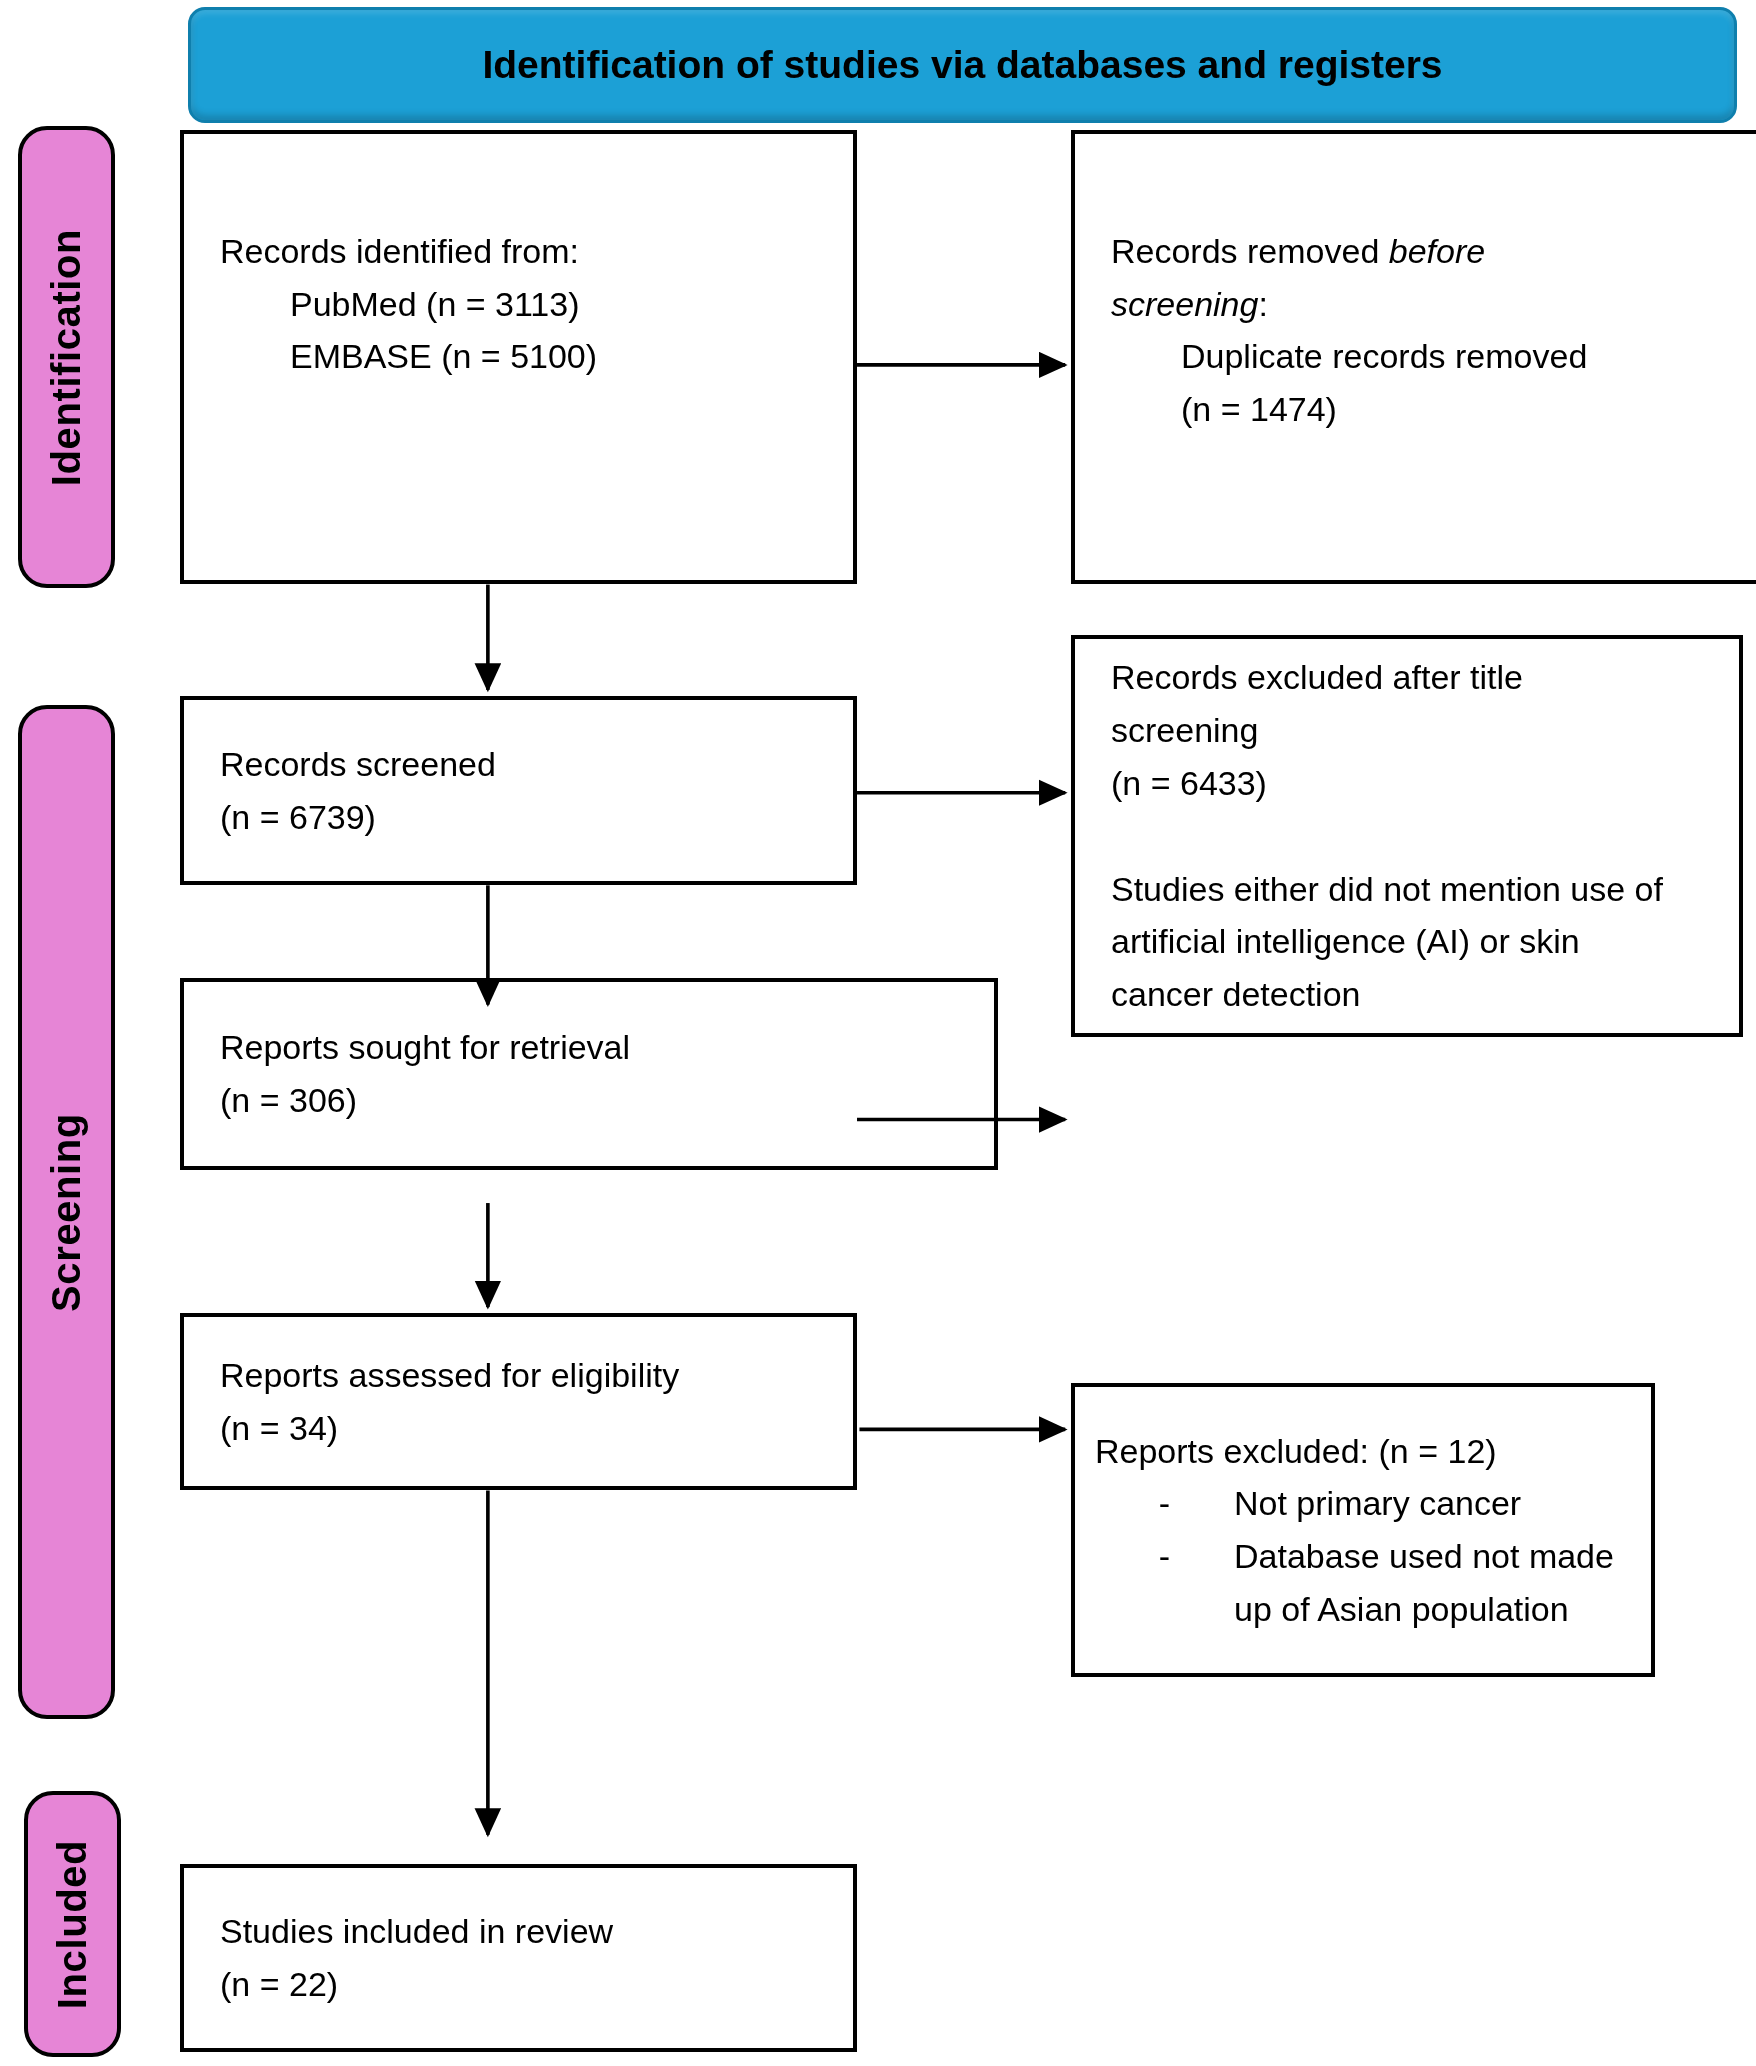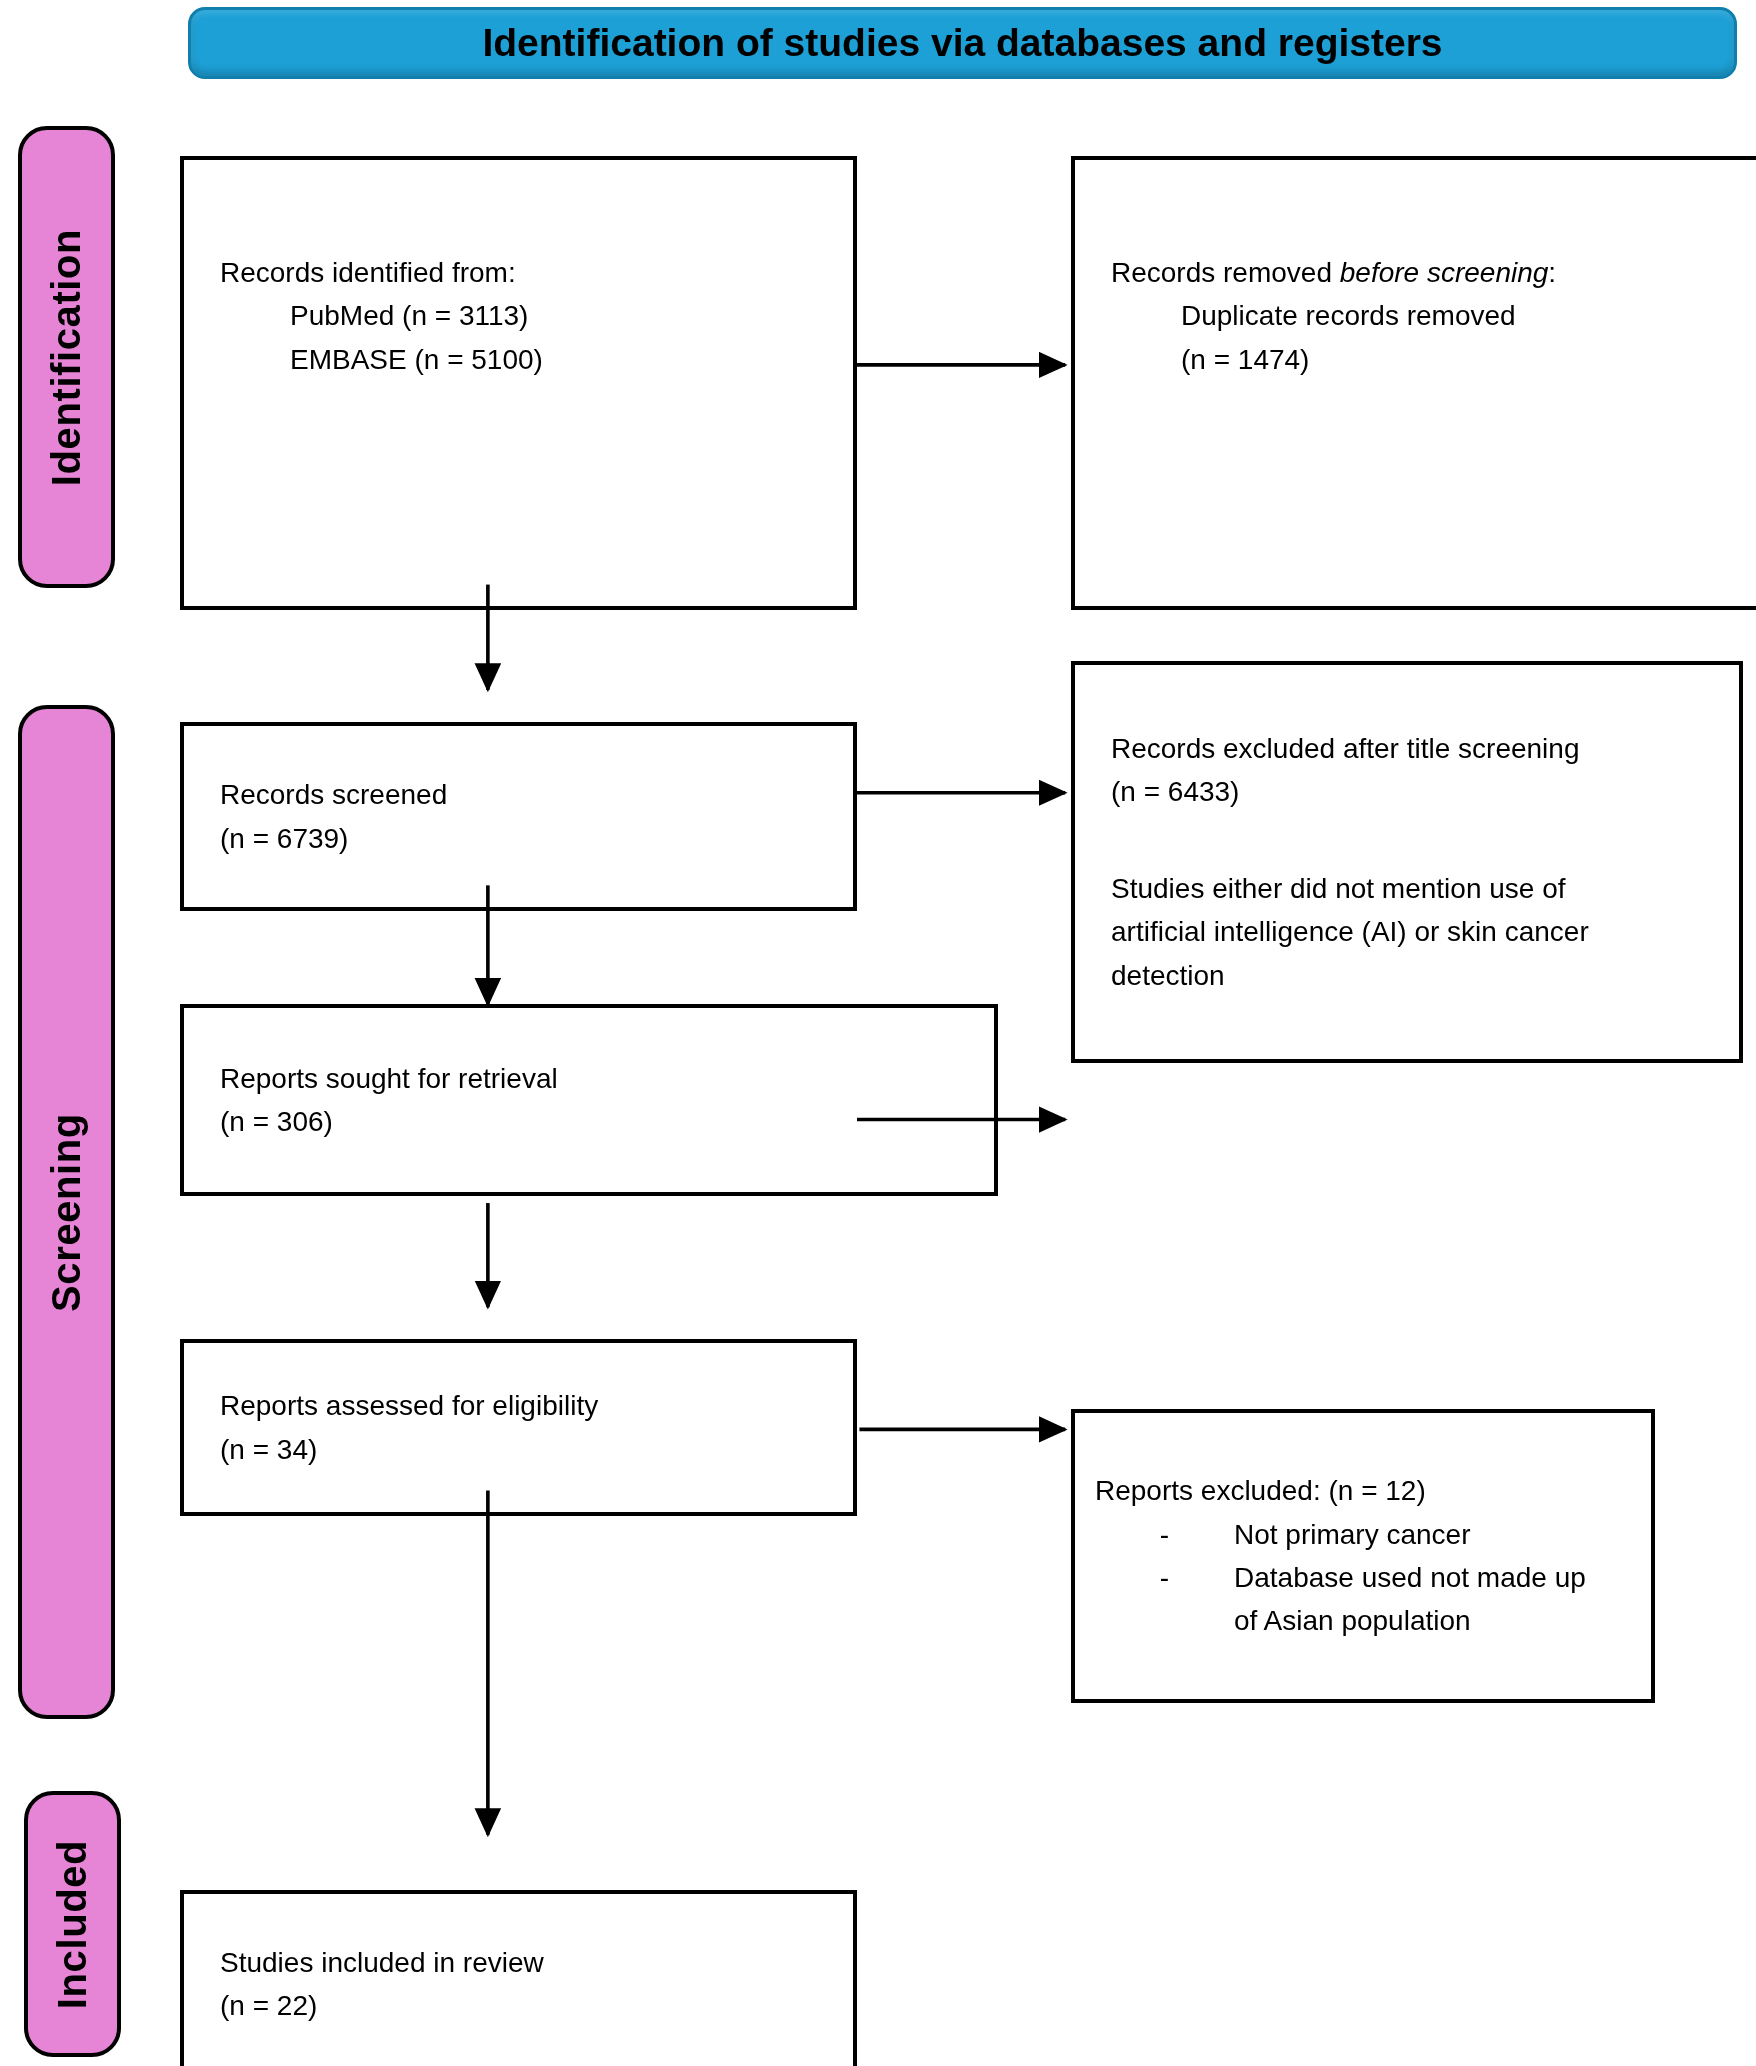--- a/index.html
+++ b/index.html
@@ -10,21 +10,21 @@
   *{box-sizing:border-box;}
   html,body{margin:0;padding:0;background:#ffffff;}
   .page{
     position:relative;
     width:1757px;height:2066px;
     background:#ffffff;
     font-family:"Liberation Sans","DejaVu Sans",sans-serif;
     color:#000;
   }
   .header{
-    position:absolute;left:188px;top:7.3px;width:1549px;height:72px;
+    position:absolute;left:188px;top:7.3px;width:1549px;height:116px;
     background:var(--header-bg);
     border:3px solid var(--header-border);
     border-radius:17px;
     display:flex;align-items:center;justify-content:center;
     font-size:39px;font-weight:bold;
     box-shadow:inset 0 -4.8px 7.3px rgba(0,0,0,0.18), inset 0 3.6px 6px rgba(255,255,255,0.15);
   }
   .stage{
     position:absolute;
     background:var(--stage-bg);
@@ -39,23 +39,23 @@
     font-size:40px;font-weight:bold;
     letter-spacing:0.6px;
   }
   .stage-identification{left:18px;top:126px;width:97px;height:462px;}
   .stage-screening{left:18px;top:705px;width:97px;height:1014px;}
   .stage-included{left:24px;top:1791px;width:97px;height:266px;}
   .box{
     position:absolute;
     background:#fff;
     border:4.8px solid #000;
-    font-size:28px;line-height:1.55;
+    font-size:34px;line-height:1.55;
     padding:0 36px;
-    display:flex;flex-direction:column;justify-content:center;margin-top:26px;
+    display:flex;flex-direction:column;justify-content:center;
   }
   .box.top-align{justify-content:flex-start;padding-top:91px;}
   .box-records-identified{left:180px;top:130px;width:677px;height:454px;}
   .box-records-removed{left:1071px;top:130px;width:772px;height:454px;}
   .box-records-screened{left:180px;top:696px;width:677px;height:189px;}
   .box-records-excluded-title{left:1071px;top:635px;width:672px;height:402px;}
   .box-reports-sought{left:180px;top:978px;width:818px;height:192px;}
   .box-reports-excluded-abstract{left:1071px;top:1066px;width:672px;height:298px;}
   .box-reports-assessed{left:180px;top:1313px;width:677px;height:177px;}
   .box-reports-excluded{left:1071px;top:1383px;width:584px;height:294px;padding-left:20px;}

